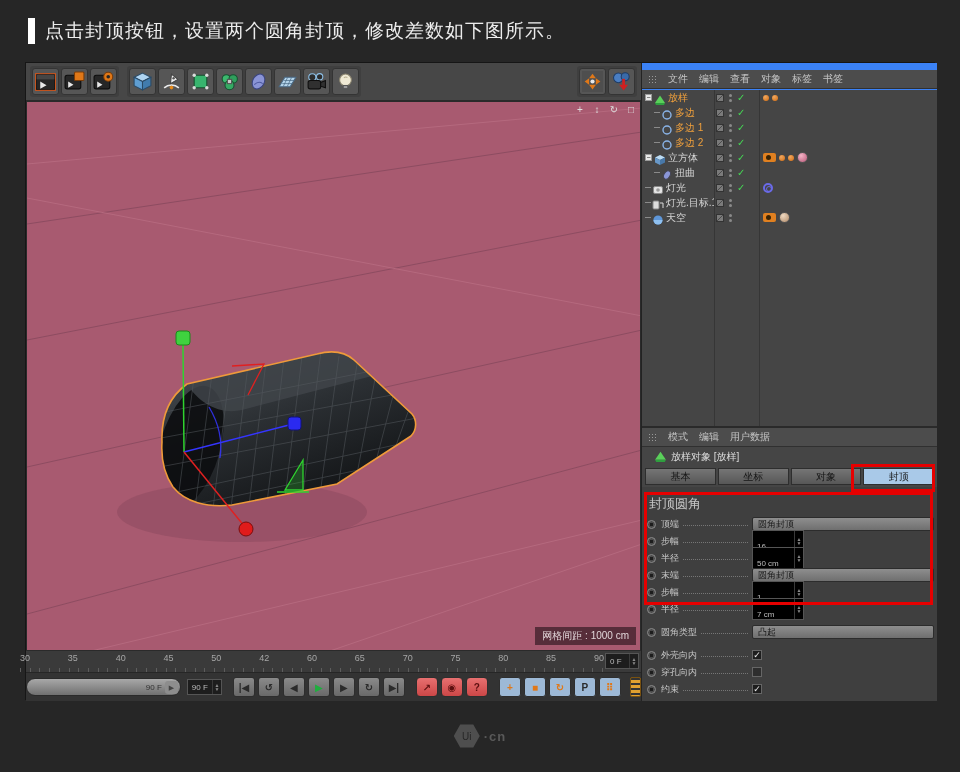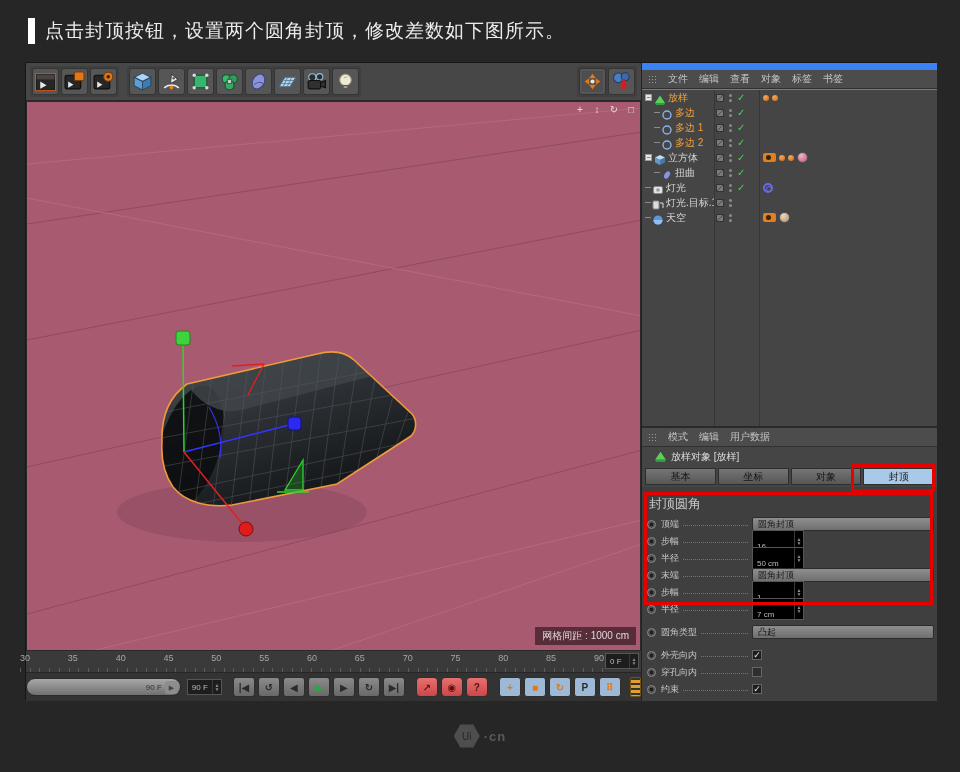--- a/index.html
+++ b/index.html
@@ -322,21 +322,21 @@
         <div class="grid-label">网格间距 : 1000 cm</div>
       </div>
 
       <div class="ruler">
         <div class="ticks" id="ruler-ticks">
             <span class="tick">30</span>
             <span class="tick">35</span>
             <span class="tick">40</span>
             <span class="tick">45</span>
             <span class="tick">50</span>
-            <span class="tick">55</span>
+            <span class="tick">42</span>
             <span class="tick">60</span>
             <span class="tick">65</span>
             <span class="tick">70</span>
             <span class="tick">75</span>
             <span class="tick">80</span>
             <span class="tick">85</span>
             <span class="tick">90</span>
           </div>
         <div class="frame-field">
           <span class="val">0 F</span>

